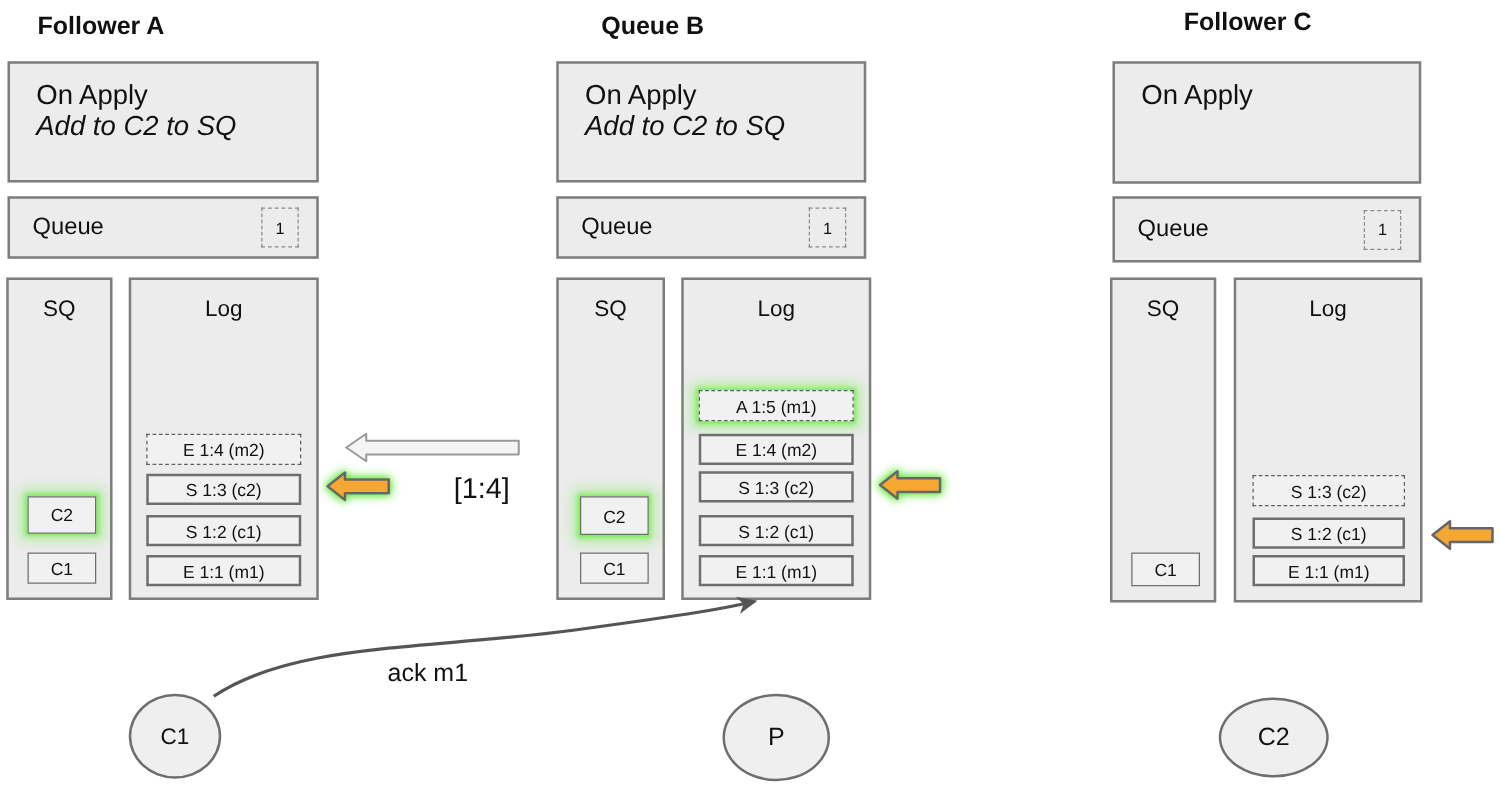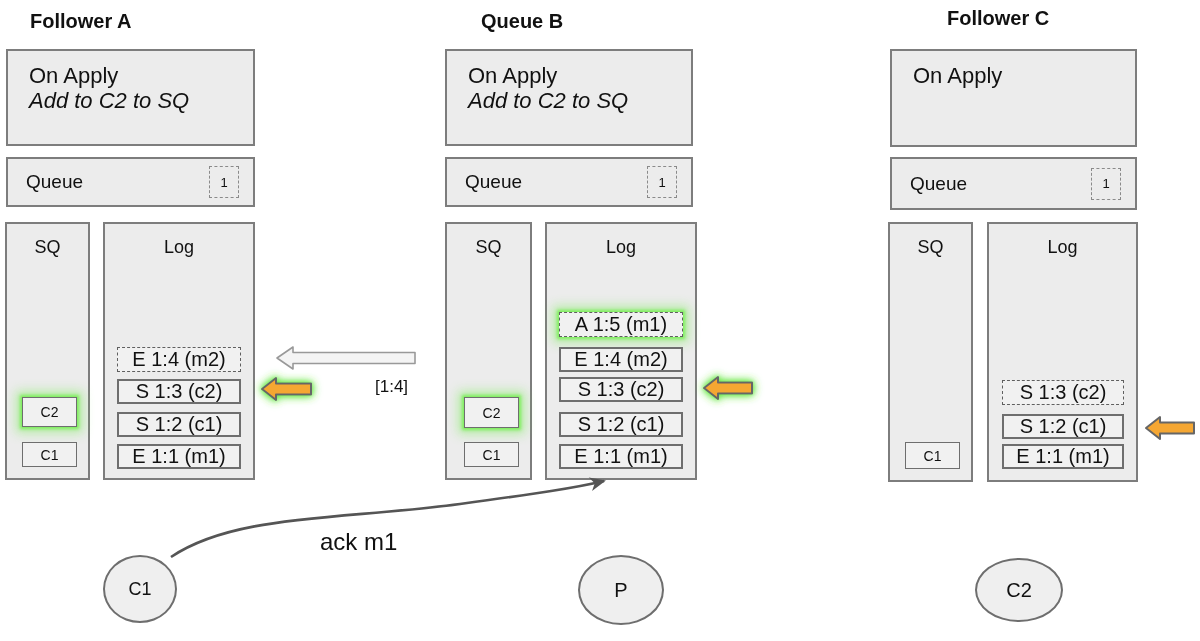--- a/index.html
+++ b/index.html
@@ -17,21 +17,21 @@
   .queue { display:flex; align-items:center; padding:0 14px 0 18px; font-size:19px; }
   .queue .qlabel { flex:1 1 auto; }
   .qcount {
     width:30px; height:32px; border:1.7px dashed #8a8a8a; box-sizing:border-box;
     display:flex; align-items:center; justify-content:center; font-size:13px;
   }
   .boxlabel { position:absolute; top:13px; left:0; right:0; text-align:center; font-size:18px; }
   .entry {
     position:absolute; left:12px; right:12px; height:25px;
     background:#f1f1f1; border:2px solid #6e6e6e; box-sizing:border-box;
-    display:flex; align-items:center; justify-content:center; font-size:20px; white-space:nowrap;
+    display:flex; align-items:center; justify-content:center; font-size:14px; white-space:nowrap;
   }
   .entry.dashed { border:1.7px dashed #5f5f5f; }
   .sqitem {
     position:absolute; left:15px; width:55px;
     background:#f1f1f1; border:1.7px solid #6e6e6e; box-sizing:border-box;
     display:flex; align-items:center; justify-content:center; font-size:14px;
   }
   .glow { box-shadow: 0 0 3px 2px rgba(118,238,82,.9), 0 0 10px 6px rgba(118,238,82,.45); }
   .ellipse {
     position:absolute; border-radius:50%; background:#efefef; border:2px solid #6e6e6e;
@@ -115,22 +115,22 @@
     <div class="sqitem" style="top:218px; height:27px">C1</div>
   </div>
 
   <div class="box" style="left:987px; top:222px; width:151px; height:260px">
     <div class="boxlabel">Log</div>
     <div class="entry dashed" style="top:156px; left:13px">S 1:3 (c2)</div>
     <div class="entry" style="top:190px; left:13px">S 1:2 (c1)</div>
     <div class="entry" style="top:220px; left:13px">E 1:1 (m1)</div>
   </div>
 
-  <div class="floatlabel" style="left:375px; top:377px; font-size:17px">[1:4]</div>
-  <div class="floatlabel" style="left:320px; top:528px; font-size:24px">ack m1</div>
+  <div class="floatlabel" style="left:363px; top:377px; font-size:23px">[1:4]</div>
+  <div class="floatlabel" style="left:310px; top:528px; font-size:20px">ack m1</div>
 
   <div class="ellipse" style="left:103px; top:555px; width:74px; height:68px; font-size:18px">
     <span>C1</span>
   </div>
   <div class="ellipse" style="left:578px; top:555px; width:86px; height:70px; font-size:20px">
     <span>P</span>
   </div>
   <div class="ellipse" style="left:975px; top:558px; width:88px; height:64px; font-size:20px">
     <span>C2</span>
   </div>

